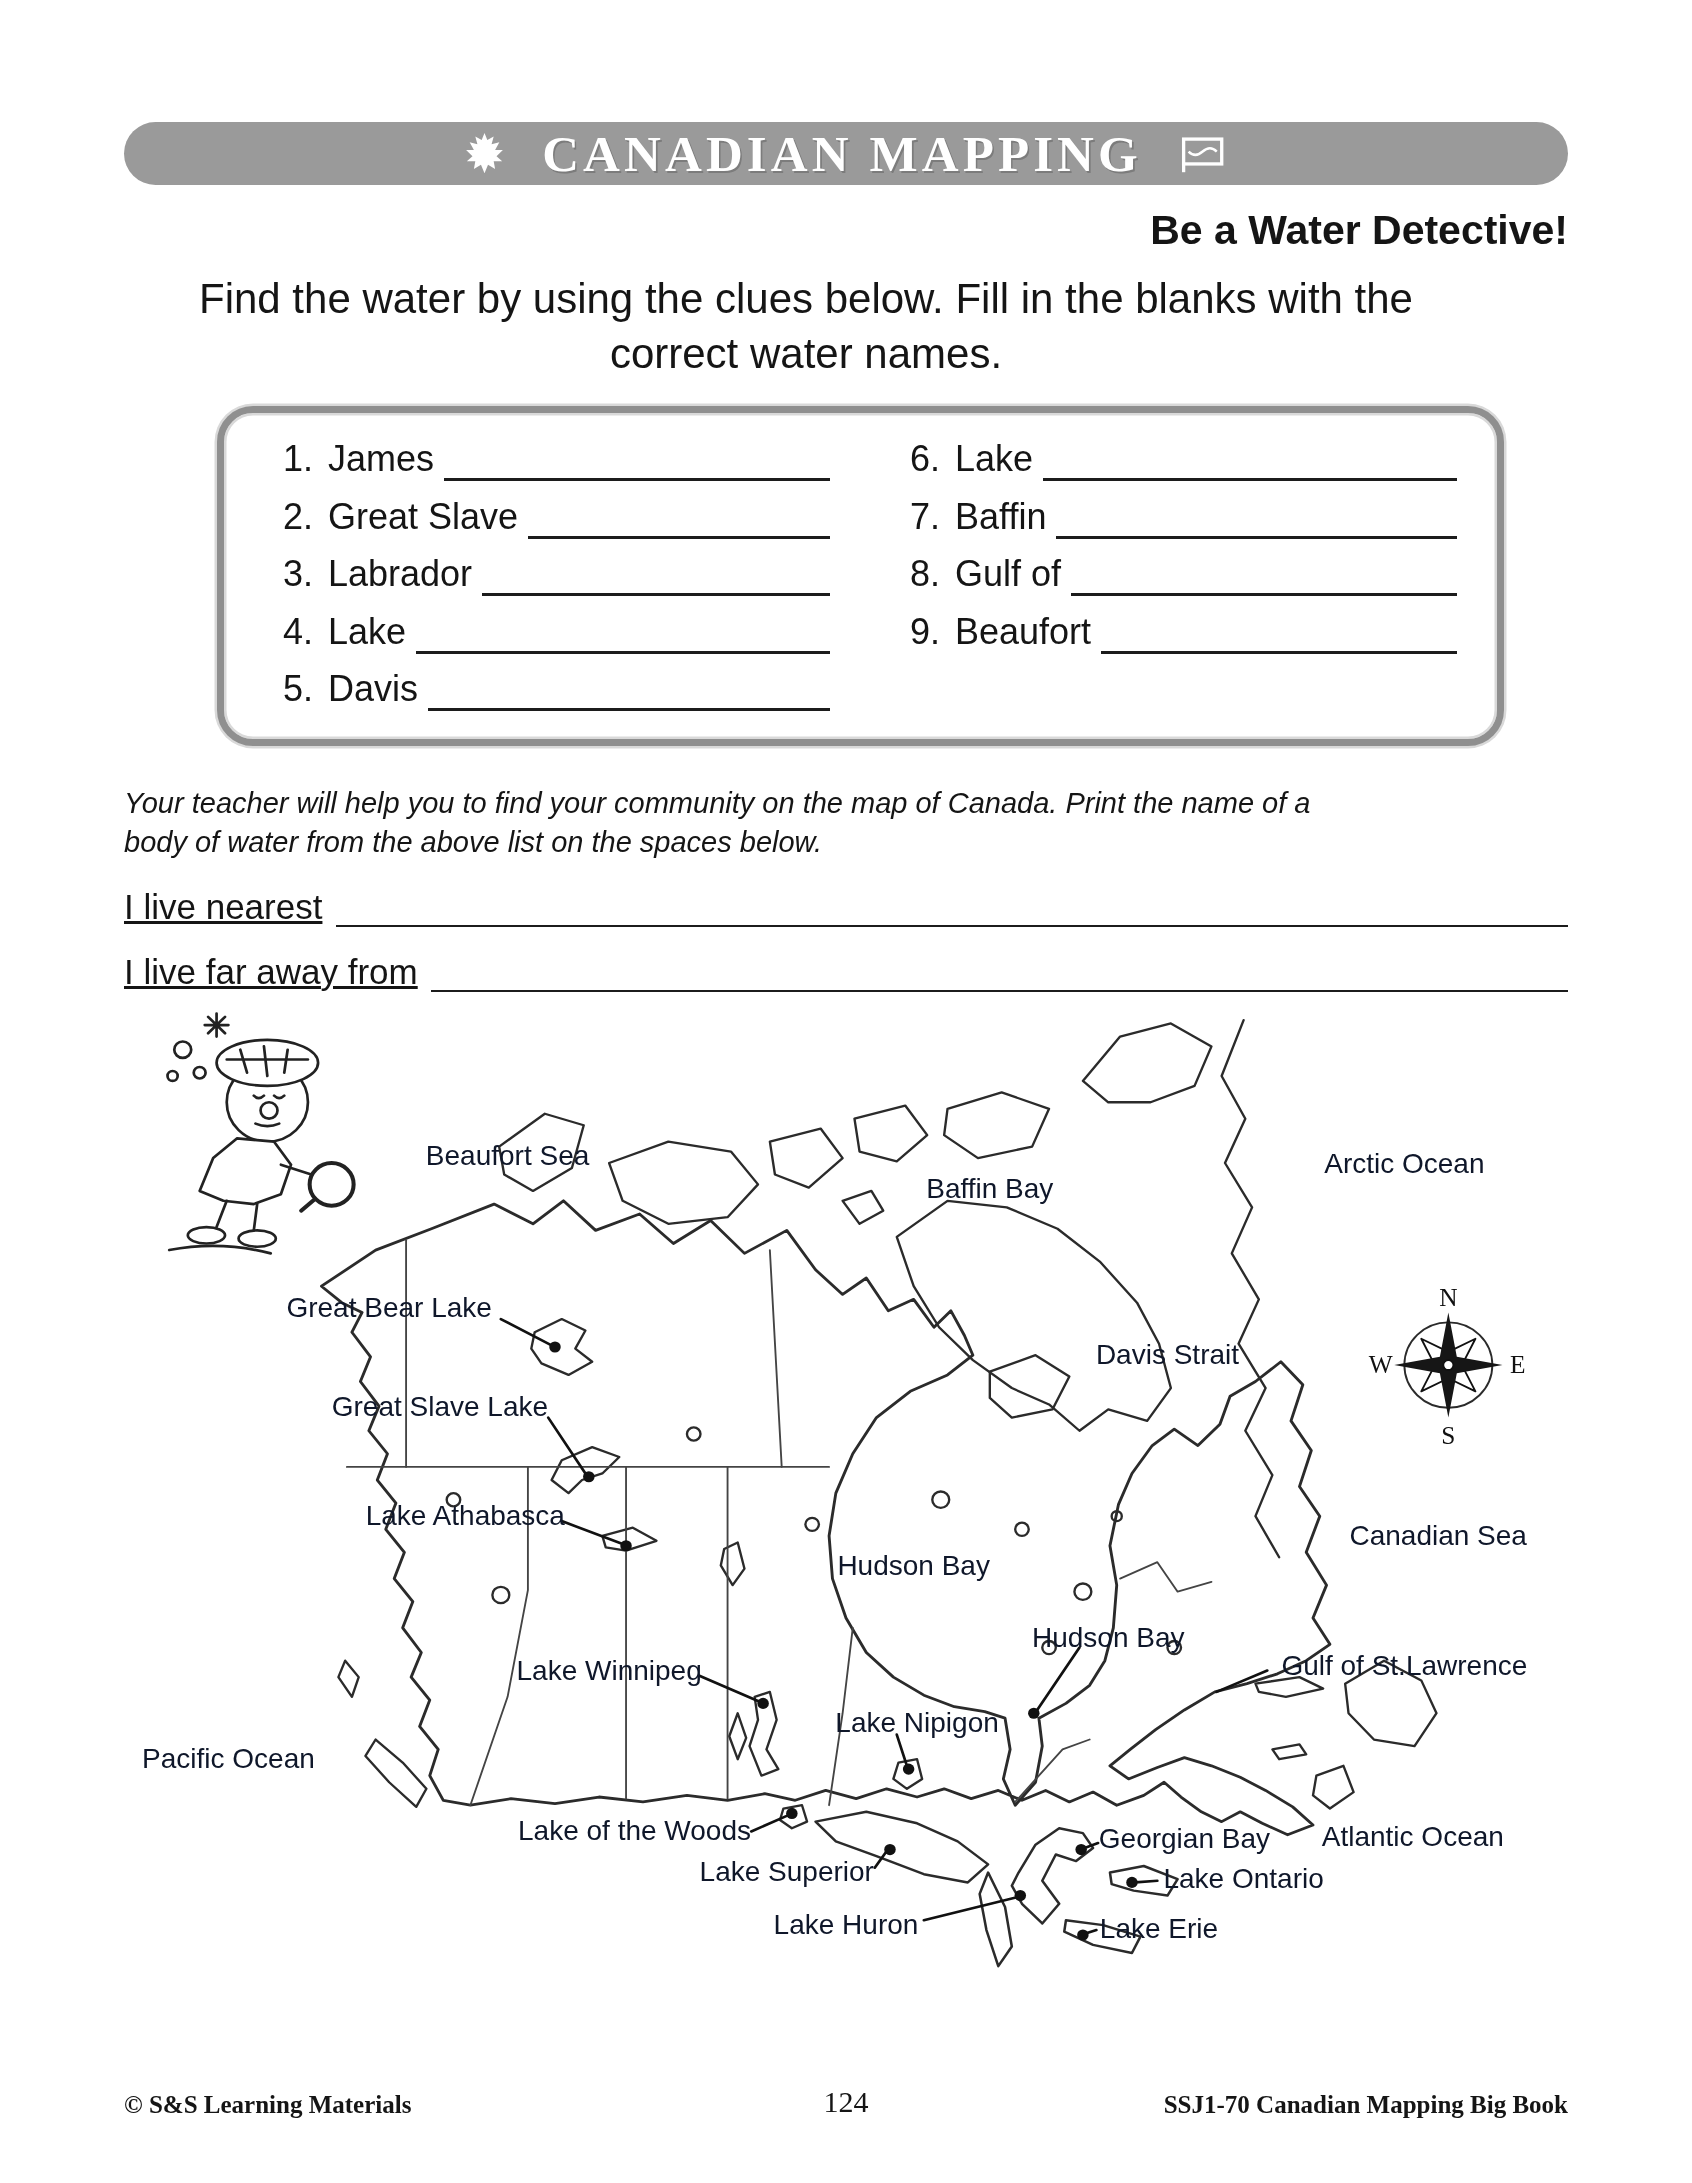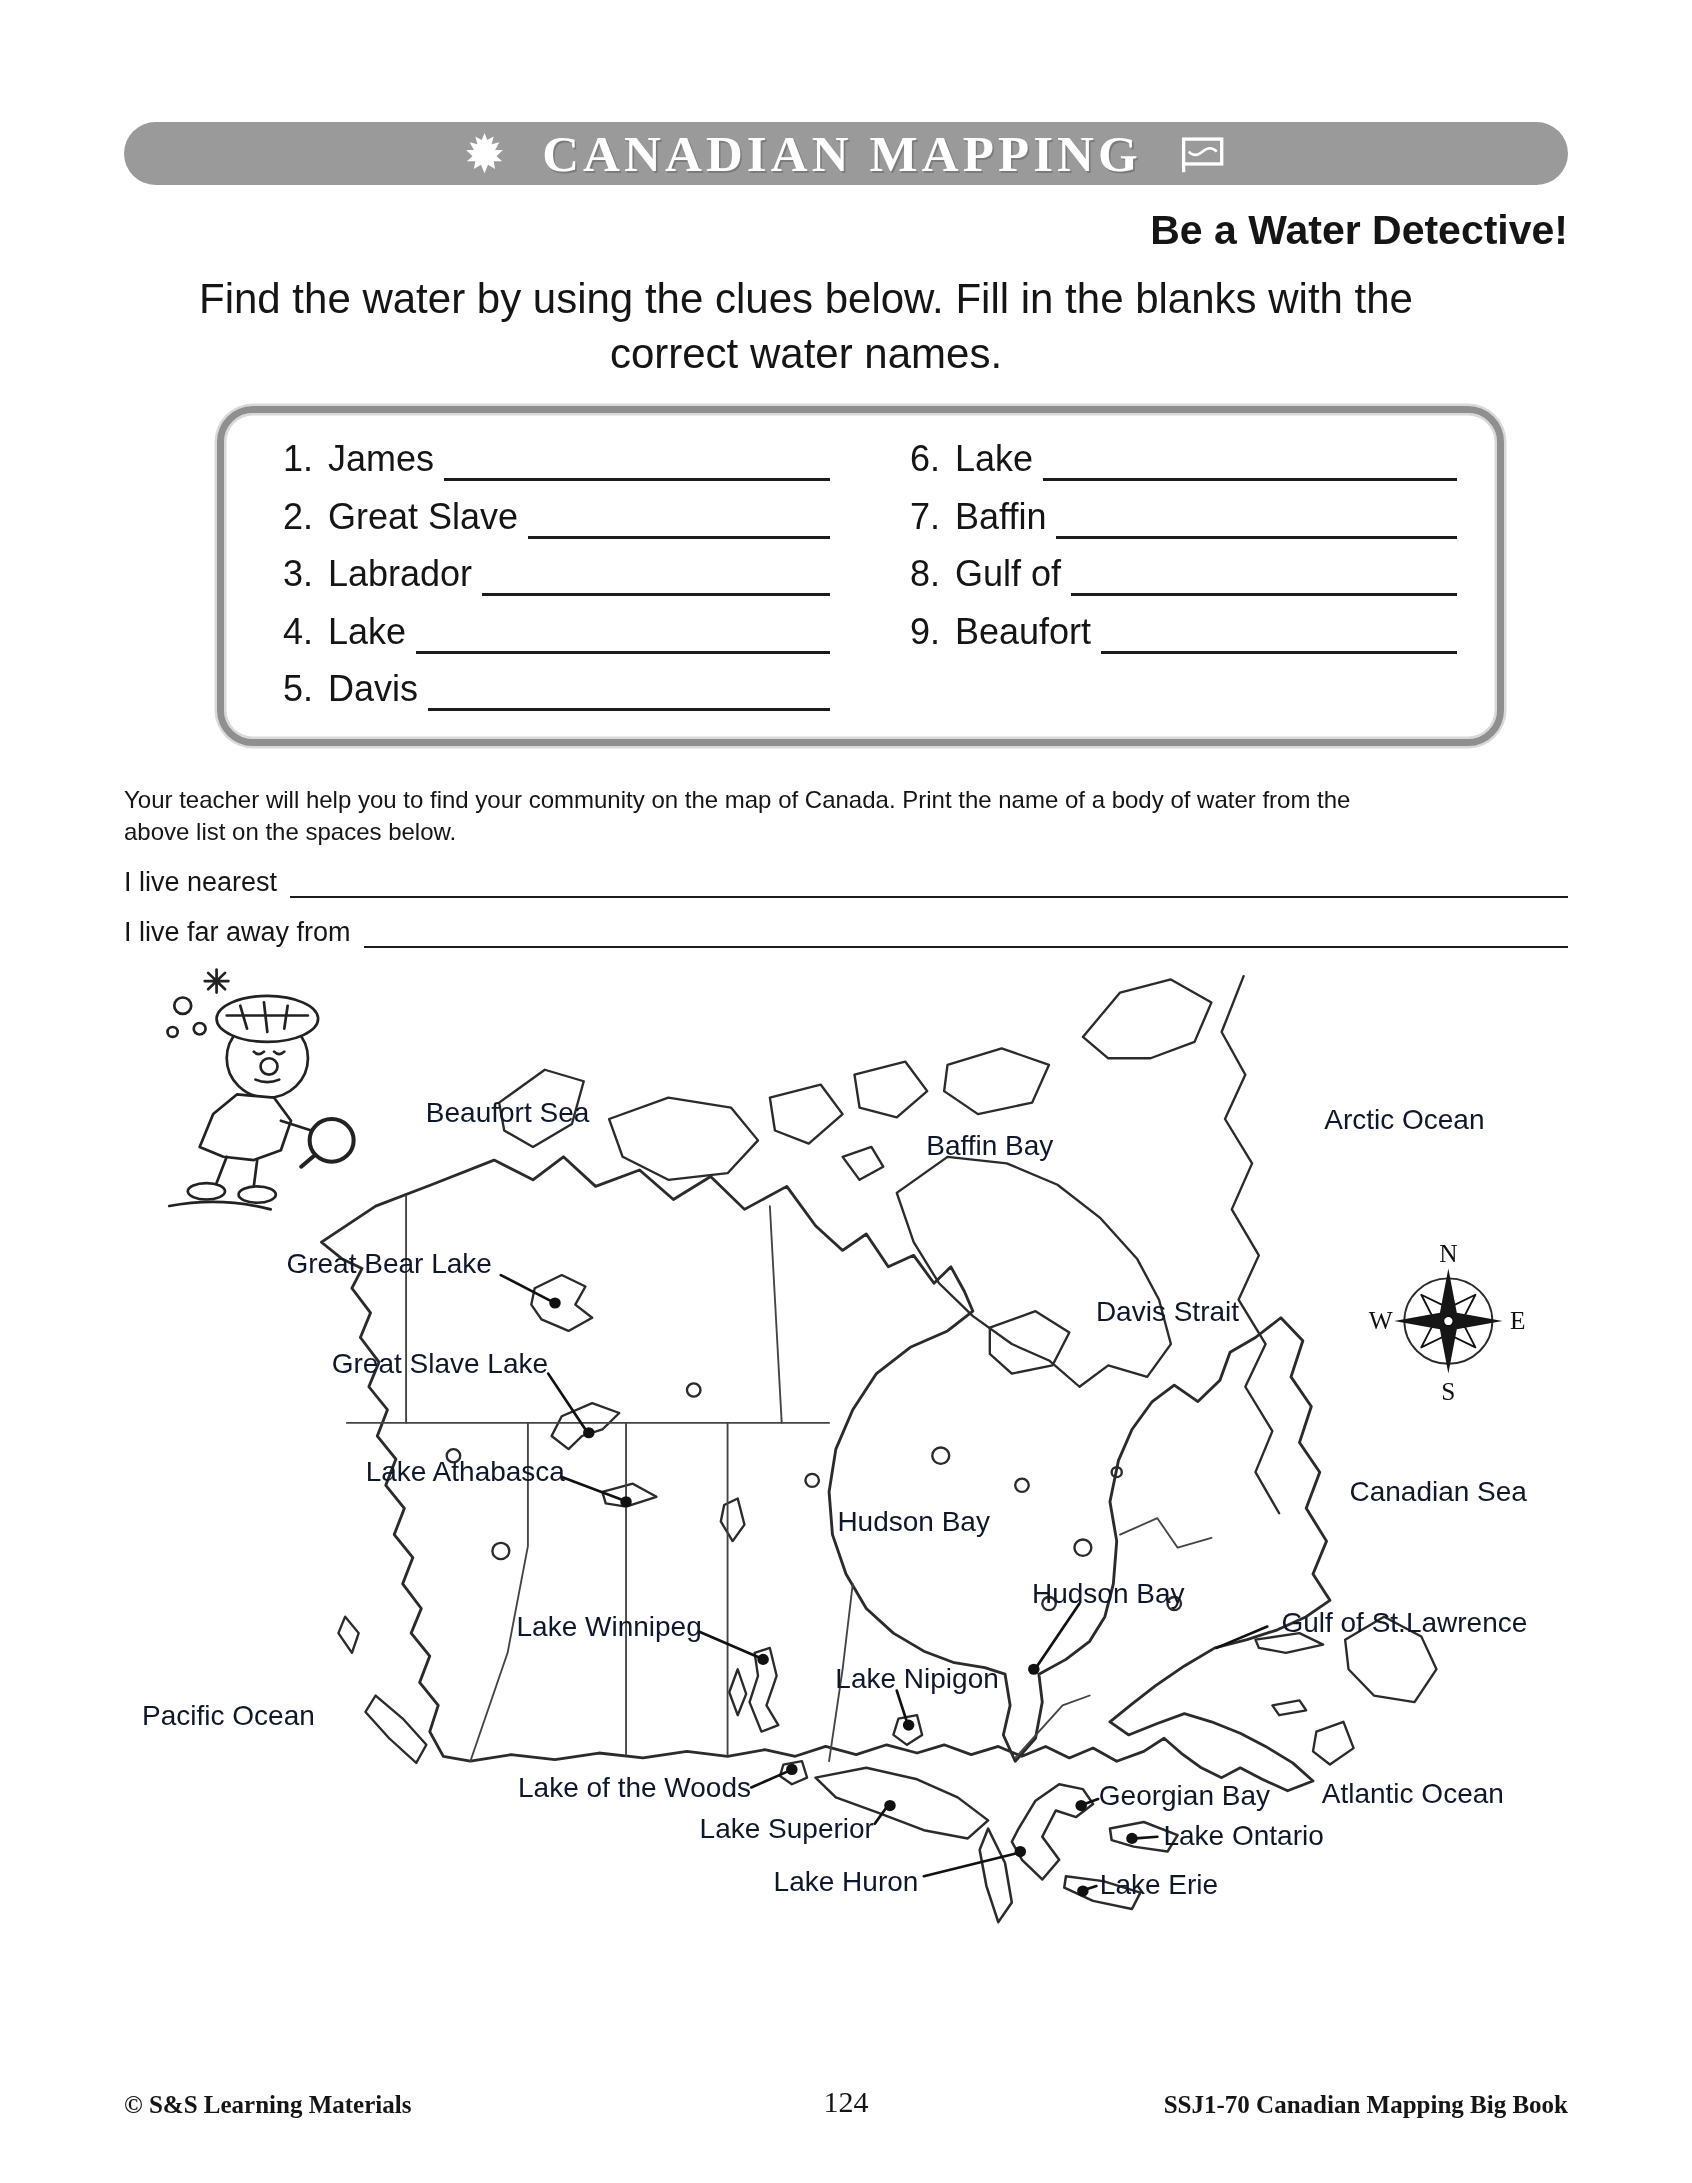--- a/index.html
+++ b/index.html
@@ -21,22 +21,22 @@
   
   .clue-box{margin:25px 0 0 93px;width:1208px;border:7.4px solid #8f8f8f;border-radius:36px;
             box-shadow:0 0 0 2.5px #d9d9d9, inset 0 0 0 2.5px #d9d9d9;
             padding:23px 40px 28px 25px;display:flex;gap:46px;background:#fff;}
   .clue-col{flex:1;display:flex;flex-direction:column;gap:12.4px;}
   .clue-row{display:flex;align-items:flex-end;font-size:36px;line-height:1.25;}
   .clue-num{flex:none;width:64px;text-align:right;margin-right:15px;}
   .clue-label{flex:none;}
   .clue-blank{flex:1;border-bottom:3.3px solid #1c1c1c;margin-left:10px;height:40px;}
 
-  .teacher{font-size:24px;line-height:1.34;margin:38px 0 0 0;max-width:1248px;}
-  .fill-row{display:flex;align-items:flex-end;font-size:27px;margin-top:12px;}
+  .teacher{font-size:29px;line-height:1.34;margin:38px 0 0 0;max-width:1248px;font-style:italic;}
+  .fill-row{display:flex;align-items:flex-end;font-size:35px;margin-top:25px;text-decoration:underline;}
   .fill-label{flex:none;white-space:nowrap;}
   .fill-blank{flex:1;border-bottom:2.5px solid #1c1c1c;margin-left:13.2px;height:36px;}
 
   
   .map{position:relative;width:1692px;height:1107px;margin-top:15px;}
   .map svg.geo{position:absolute;left:0;top:0;width:100%;height:100%;}
   .mlabel{position:absolute;transform:translate(-50%,-50%);font-size:28px;color:#0f172a;
           white-space:nowrap;}
   .mlabel.it{}
 

